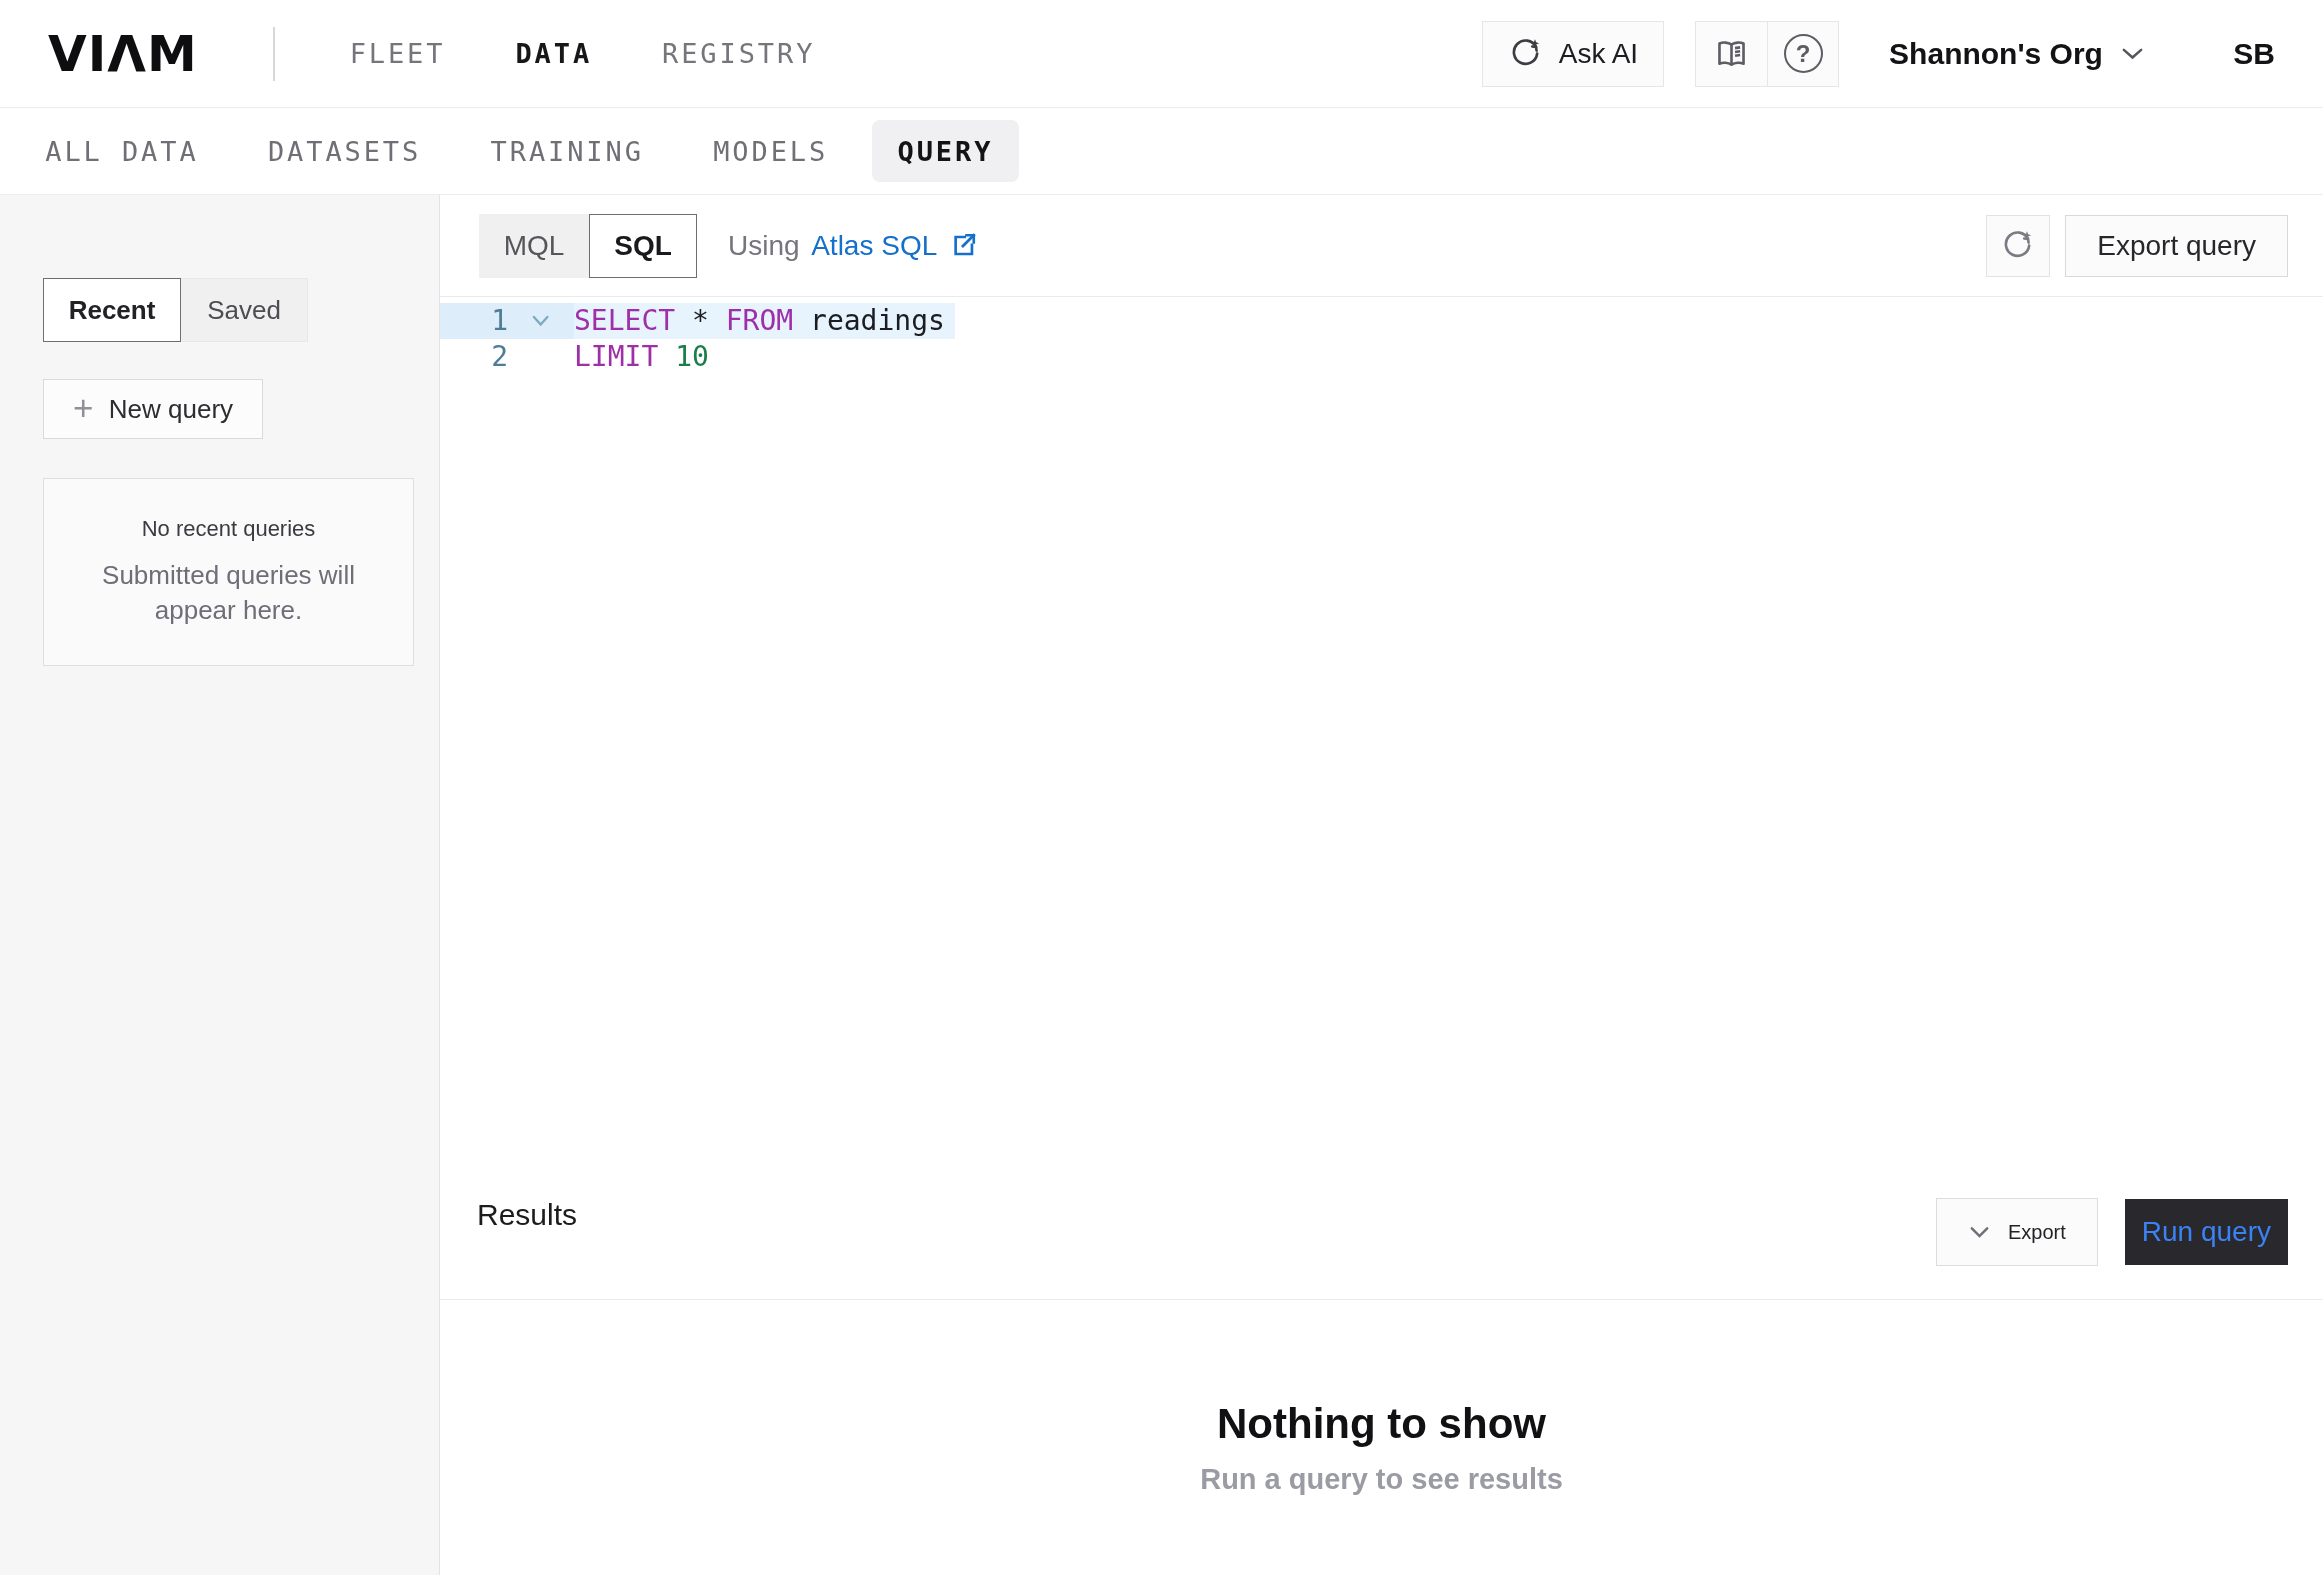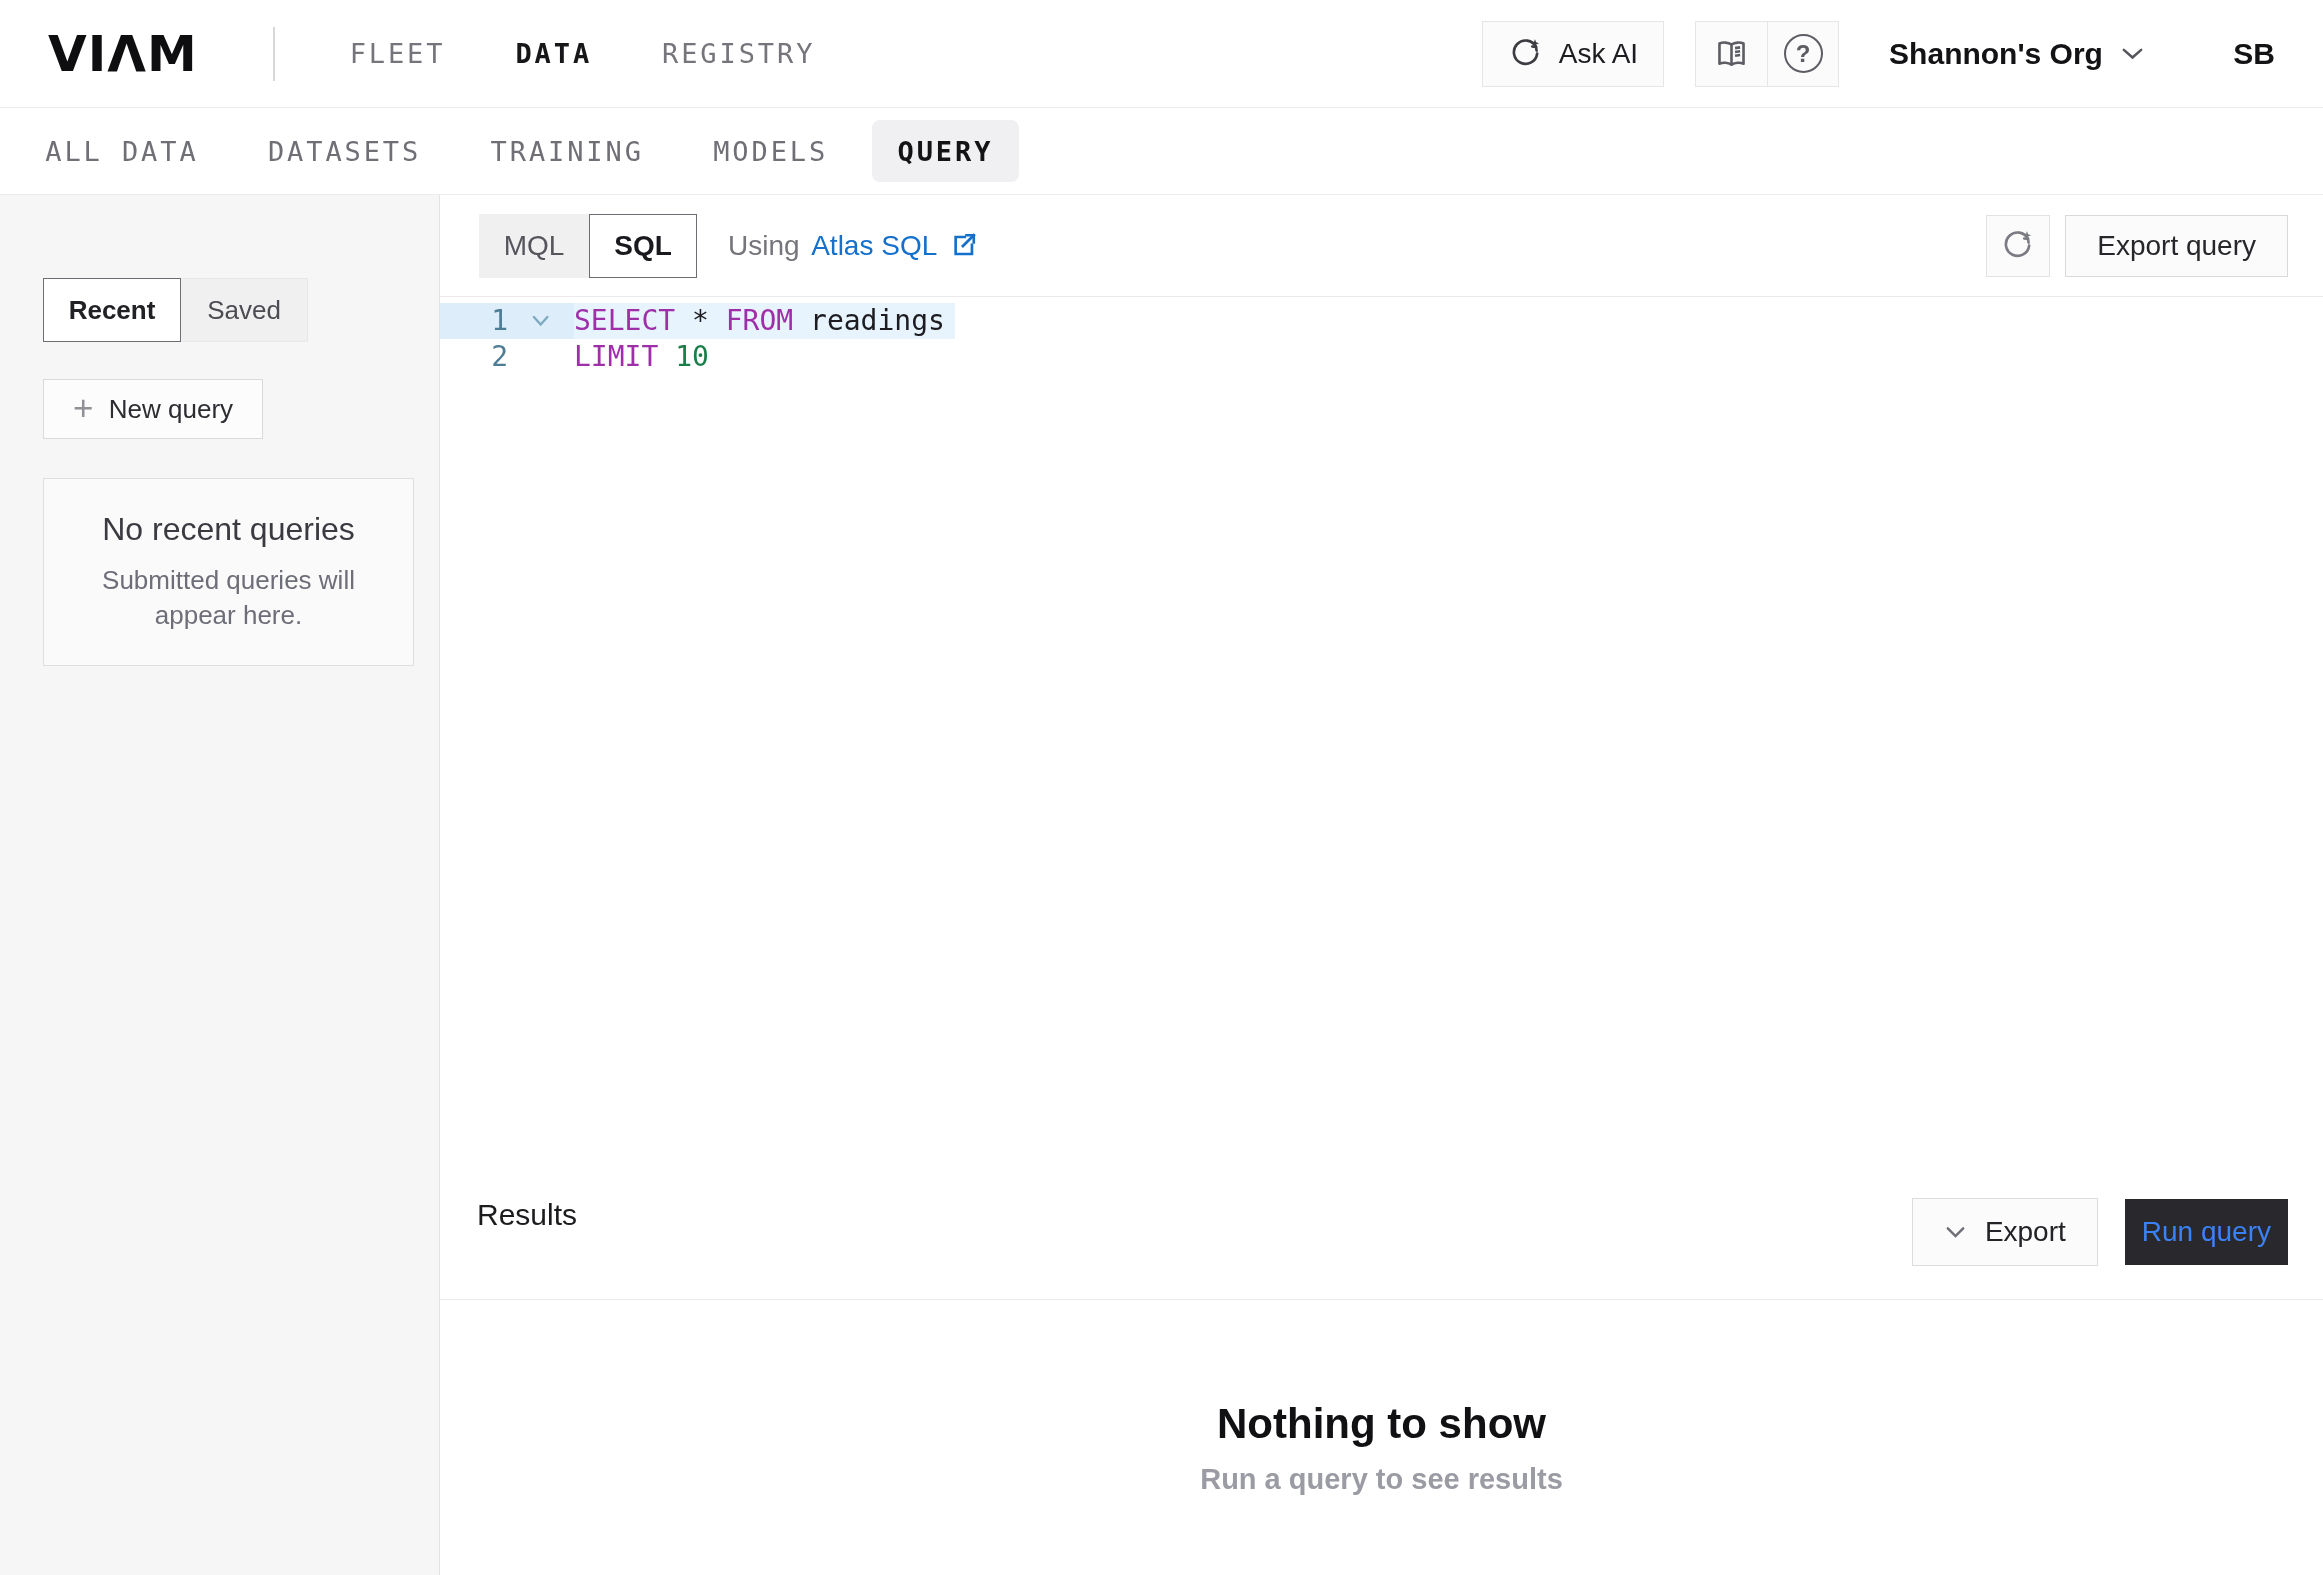--- a/index.html
+++ b/index.html
@@ -93,21 +93,21 @@
     background: #fcfcfd; border: 1.9px solid #dadadd;
     display: flex; align-items: center; justify-content: center; gap: 15.4px;
     font-size: 26px; color: #2c2c31; cursor: pointer;
   }
   .plus-glyph { font-size: 35px; font-weight: 300; color: #909097; line-height: 1; margin-top: -3.9px; }
   .empty-box {
     margin-top: 39px; height: 188px;
     border: 1.9px solid #dfdfe2; background: #fafafb;
     display: flex; flex-direction: column; align-items: center; justify-content: center;
   }
-  .empty-box-title { font-size: 32px; color: #3a3a40; margin-bottom: 15.4px; }
+  .empty-box-title { font-size: 22px; color: #3a3a40; margin-bottom: 15.4px; }
   .empty-box-sub { font-size: 26px; color: #6e6e78; line-height: 35px; text-align: center; width: 270px; }
 
   
   .main { flex: 1; display: flex; flex-direction: column; background: #fff; }
 
   .toolbar {
     height: 102px; flex: none; display: flex; align-items: center;
     padding: 0 35px 0 39px; border-bottom: 1.9px solid #eaeaec;
   }
   .seg-mql {
@@ -150,21 +150,21 @@
   
   .results-bar {
     height: 102px; flex: none; display: flex; align-items: flex-start;
     padding: 0 35px 0 37px; border-bottom: 1.9px solid #eaeaec;
   }
   .results-title { font-size: 30px; font-weight: 500; color: #1c1c1f; }
   .rb-right { margin-left: auto; display: flex; align-items: center; gap: 27px; }
   .export-btn {
     height: 68px; border: 1.9px solid #dcdcdf; background: #fbfbfc;
     display: flex; align-items: center; gap: 17.4px; padding: 0 31px;
-    font-size: 28px; color: #222227; cursor: pointer;
+    font-size: 20px; color: #222227; cursor: pointer;
   }
   .export-chevron { color: #6f6f78; display: flex; }
   .run-btn {
     height: 66px; background: #29292d; color: #3b82f6;
     display: flex; align-items: center; justify-content: center;
     padding: 0 17px; font-size: 28px; font-weight: 500; cursor: pointer;
   }
   .results-empty {
     height: 276px; flex: none; display: flex; flex-direction: column; align-items: center;
     padding-top: 100px;

